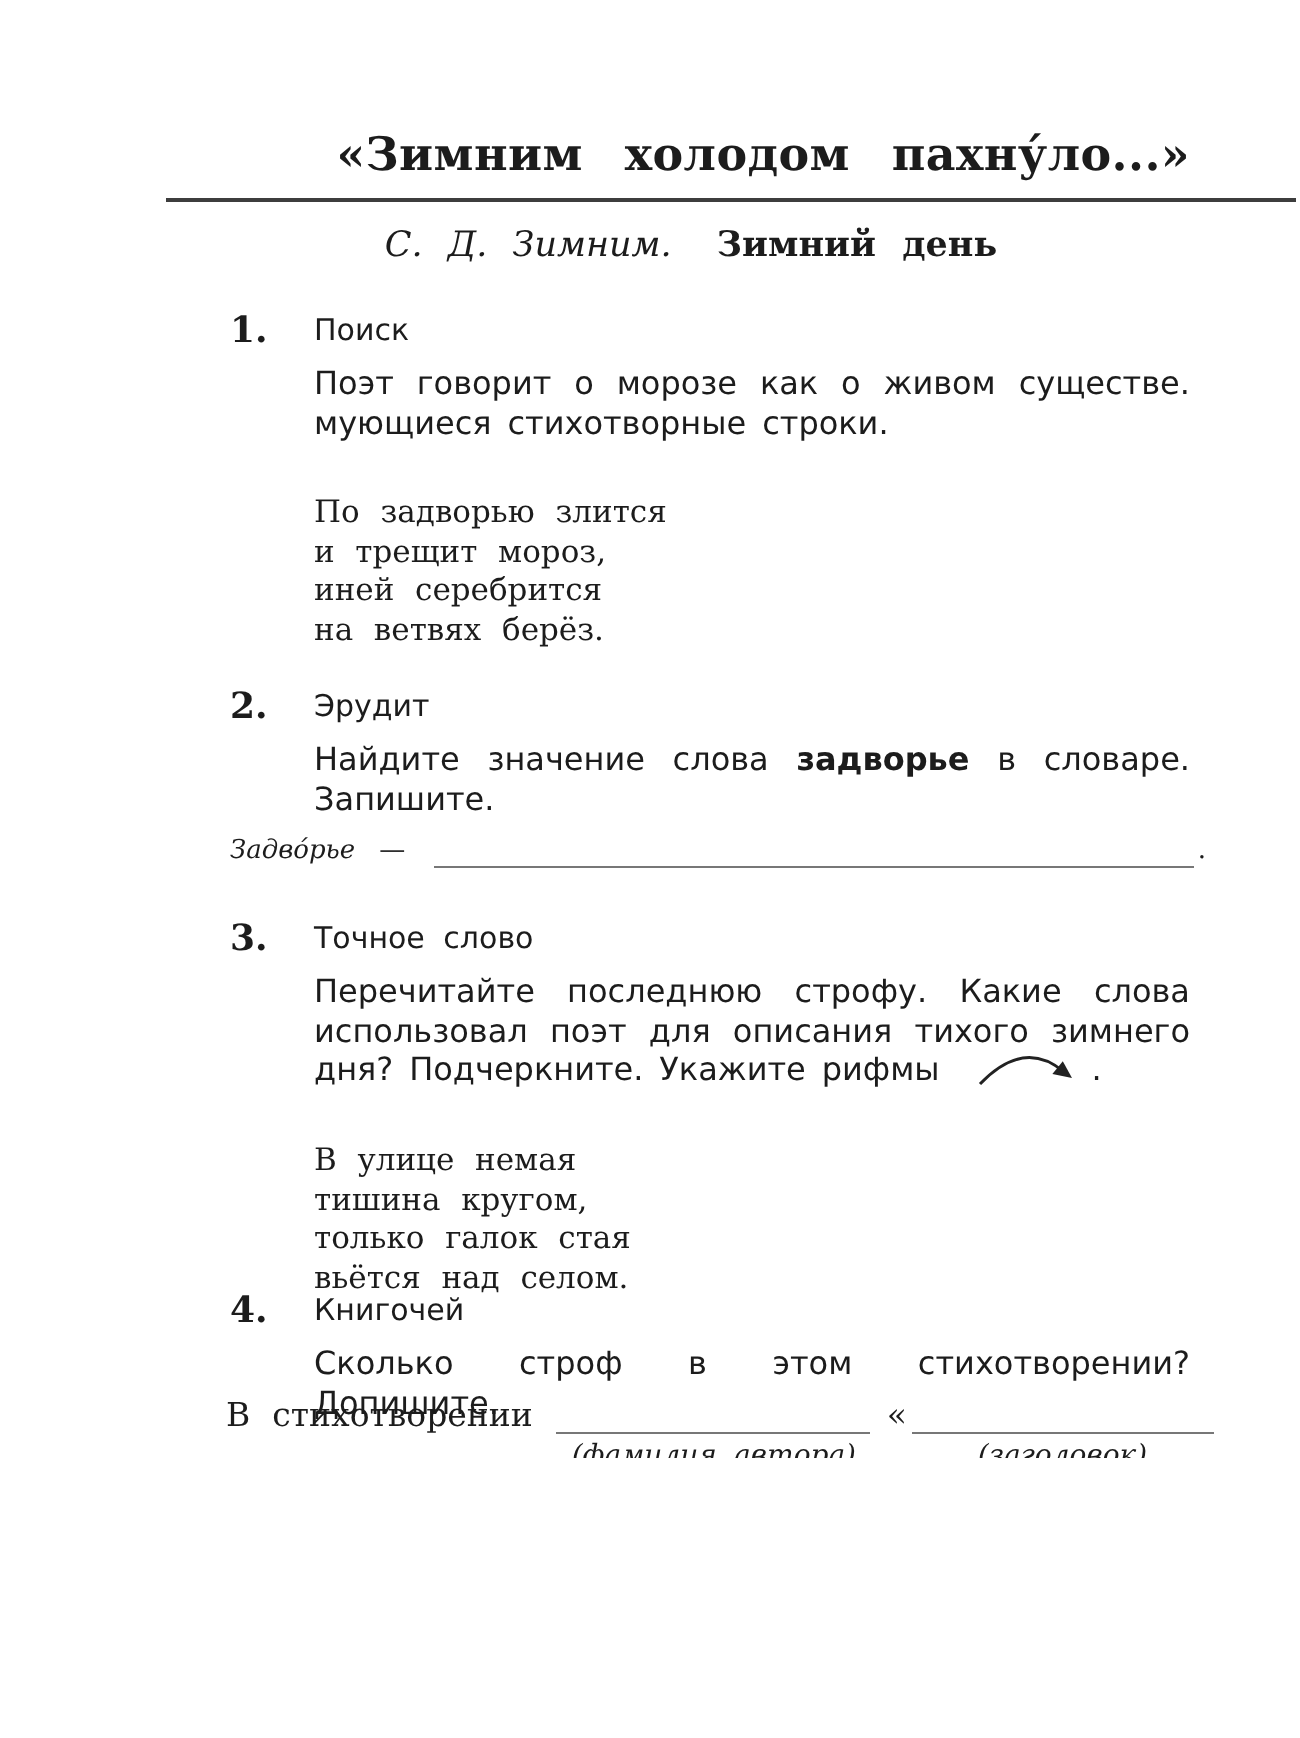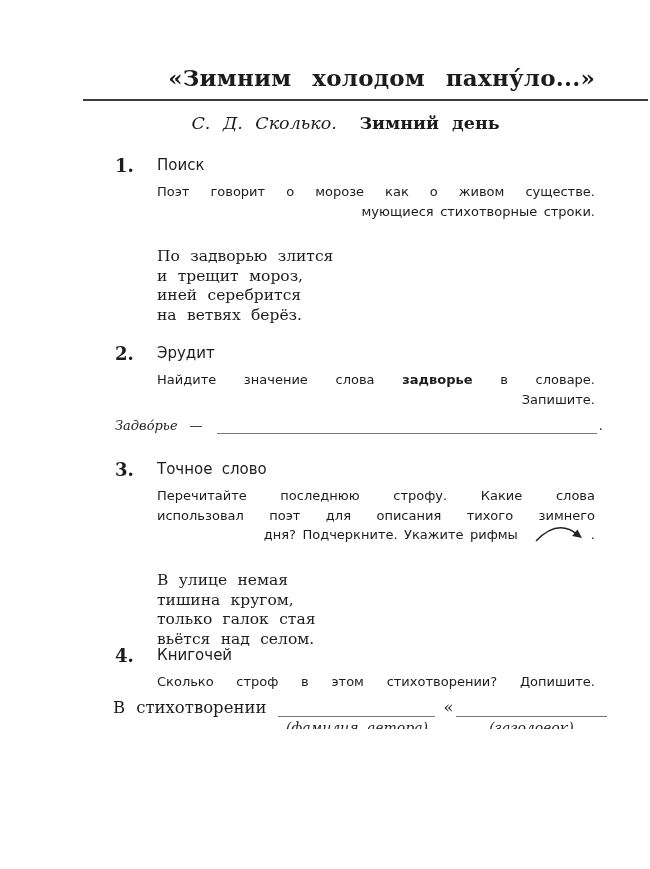--- a/index.html
+++ b/index.html
@@ -42,25 +42,25 @@
   }
   .tbody{flex:1;min-width:0;}
   .ttitle{
     font-family:"DejaVu Sans", sans-serif;
     font-weight:normal;font-size:15px;line-height:21px;
     margin-bottom:6px;
     word-spacing:0.3em;
   }
   .bline{
     font-family:"DejaVu Sans", sans-serif;
-    font-size:13px;line-height:19.5px;
+    font-size:16px;line-height:19.5px;
     word-spacing:0.18em;
   }
   .jline{text-align:justify;text-align-last:justify;}
-  .lline{text-align:right;}
+  .lline{text-align:left;}
   .bword{font-weight:bold;}
   
   .poem{
     position:absolute;left:157px;
     font-family:"DejaVu Serif", serif;
     font-size:15.5px;line-height:19.5px;
     word-spacing:0.35em;
   }
   .p1{top:247px;} .p2{top:551px;margin-top:20px;}
   
@@ -112,21 +112,21 @@
   }
 </style>
 </head>
 <body>
 
 <div class="page">
 
   <div class="title-row">«Зимним холодом пахну́ло...»</div>
   <div class="head-rule"></div>
   <div class="subtitle">
-    <span class="author">С. Д. Сколько.</span>
+    <span class="author">С. Д. Зимним.</span>
     <span class="work">Зимний день</span>
   </div>
 
   <div class="task t1">
     <div class="tnum">1.</div>
     <div class="tbody">
       <div class="ttitle">Поиск</div>
       <div class="bline jline">Поэт говорит о морозе как о живом существе.</div>
       <div class="bline lline">мующиеся стихотворные строки.</div>
     </div>

